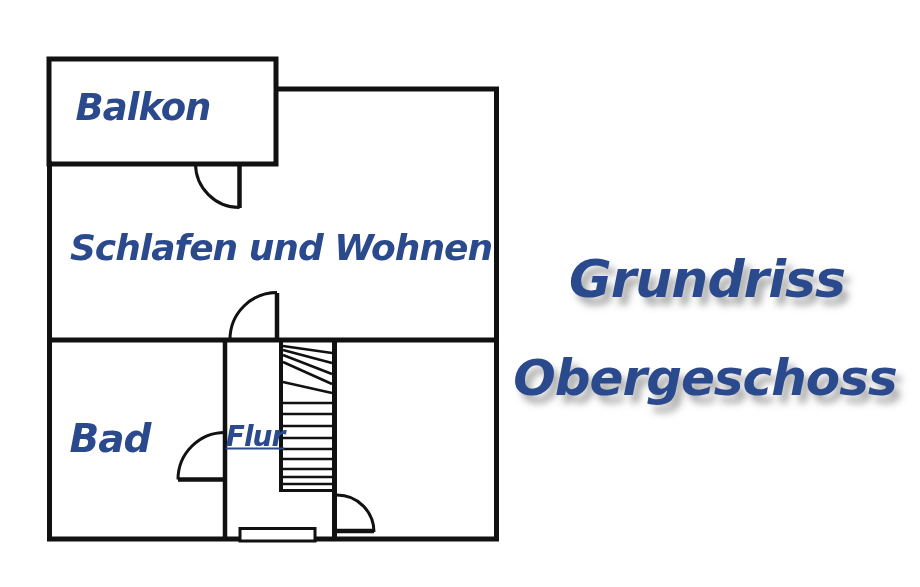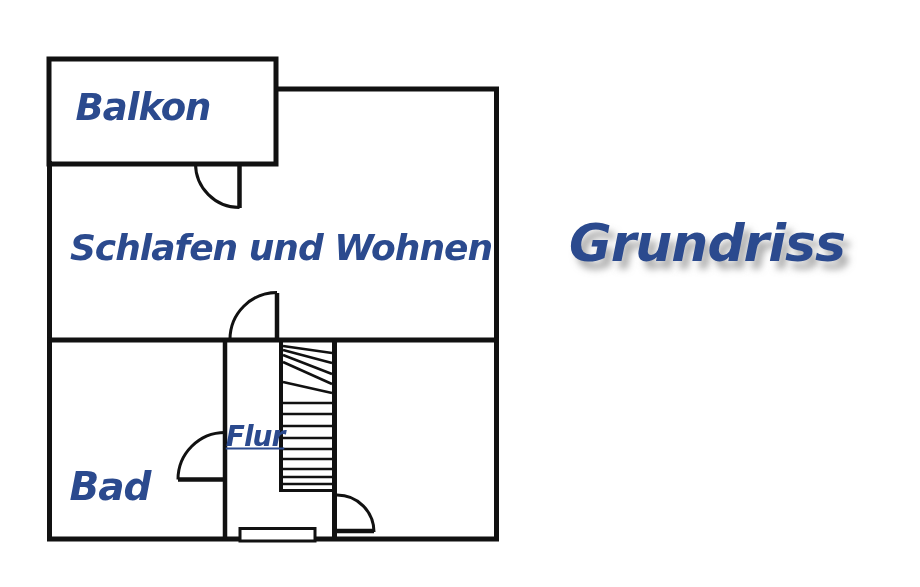--- a/index.html
+++ b/index.html
@@ -15,32 +15,33 @@
     position:absolute;
     transform:translate(-50%,-50%);
     color:#2b4a8e;
     font-weight:bold;
     font-style:italic;
     white-space:nowrap;
     letter-spacing:-1px;
   }
   .lbl-balkon{left:143px;top:107px;font-size:37px;}
   .lbl-schlafen-wohnen{left:281px;top:247px;font-size:36px;}
-  .lbl-bad{left:110px;top:438px;font-size:39px;margin-top:48px;}
+  .lbl-bad{left:110px;top:438px;font-size:39px;}
   .lbl-flur{left:255px;top:436px;font-size:28px;text-decoration:underline;}
   .lbl-schlafen{left:416px;top:424px;font-size:39px;}
   .plan-title{
     position:absolute;
     transform:translate(-50%,-50%);
     color:#2b4a8e;
     font-weight:bold;
     font-style:italic;
     white-space:nowrap;
     letter-spacing:-1px;
     text-shadow:6px 8px 7px rgba(110,110,110,0.55);
+    margin-top:36px;
   }
   .title-line1{left:707px;top:243px;font-size:52px;}
   .title-line2{left:705px;top:342px;font-size:50px;}
 </style>
 </head>
 <body>
 
 <div class="canvas">
 
   <svg class="plan-svg" width="920" height="587" viewBox="0 0 920 587">
@@ -113,14 +114,15 @@
 
   <div class="room-label lbl-schlafen-wohnen">Schlafen und Wohnen</div>
 
   <div class="room-label lbl-bad">Bad</div>
 
   <div class="room-label lbl-flur">Flur</div>
 
 
   <div class="plan-title title-line1">Grundriss</div>
 
+  <div class="plan-title title-line2">Obergeschoss</div>
 
 </div>
 
 </body></html>

